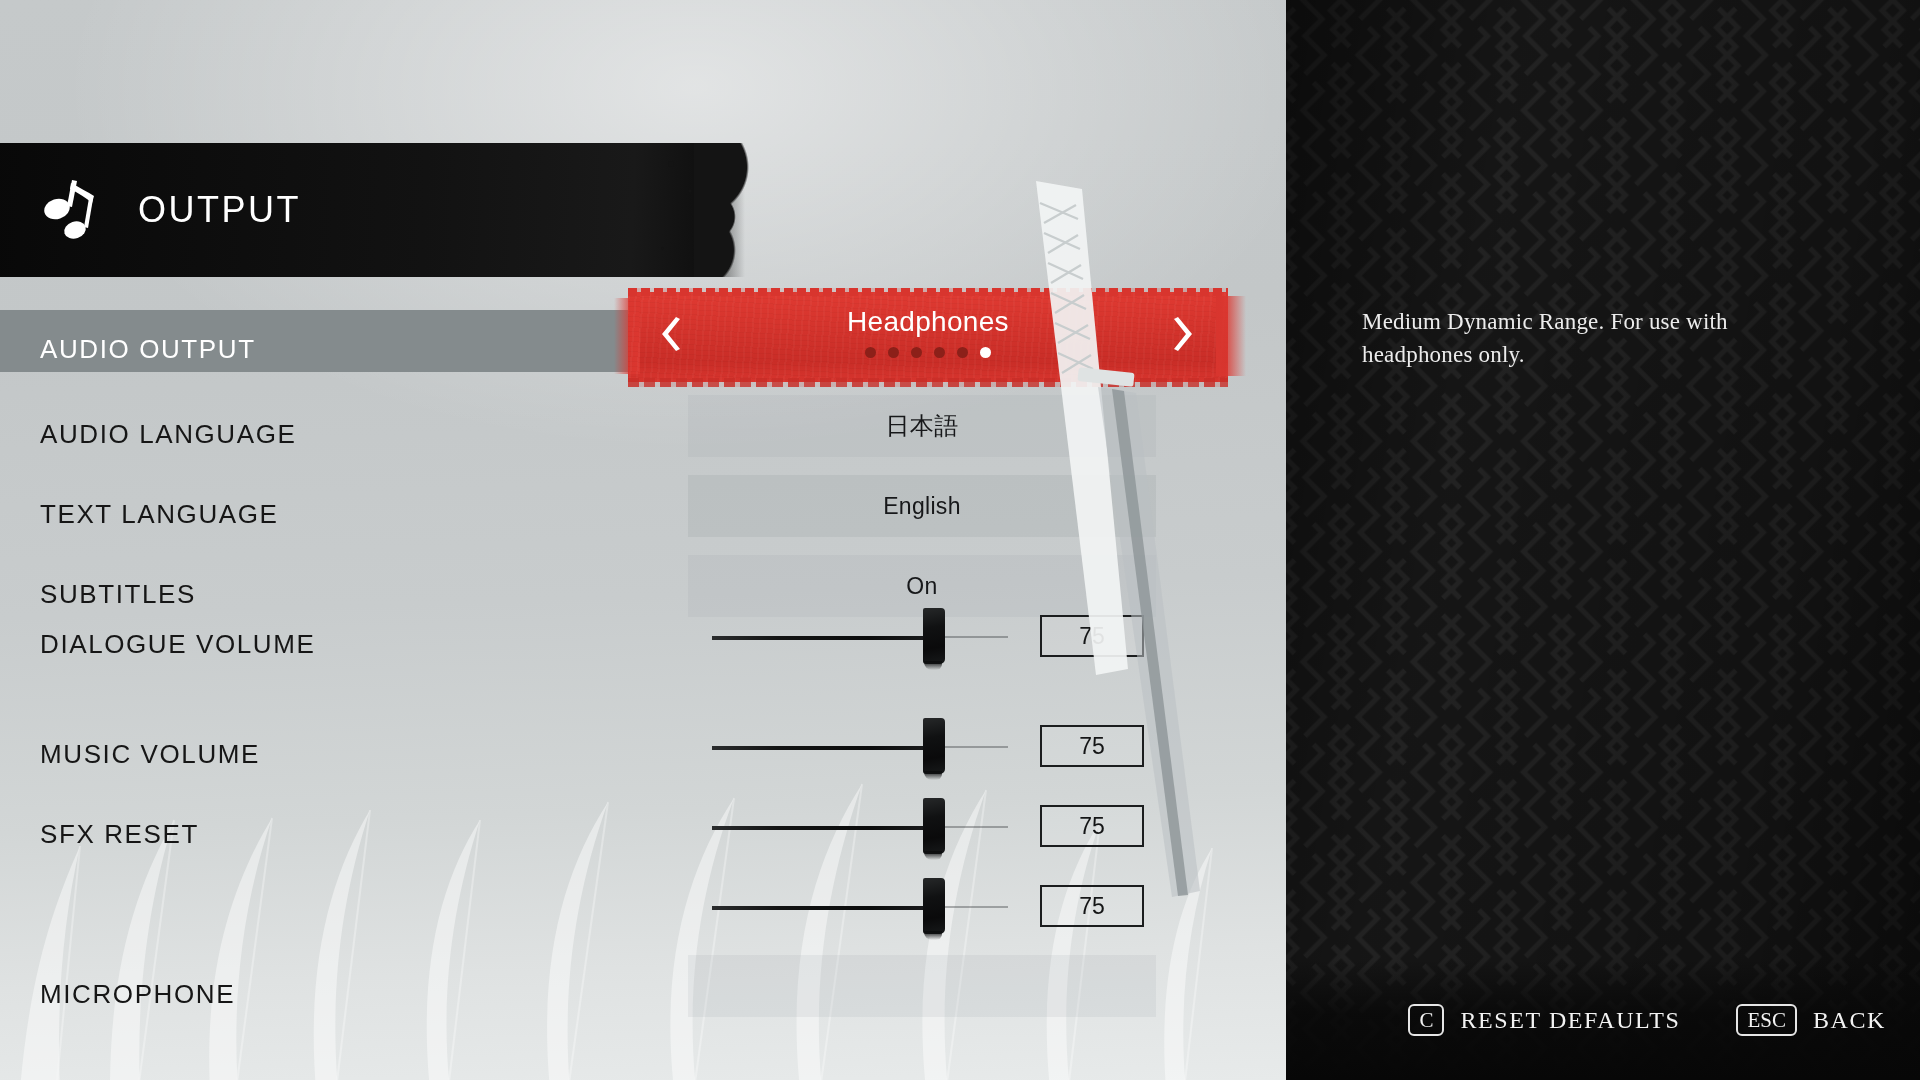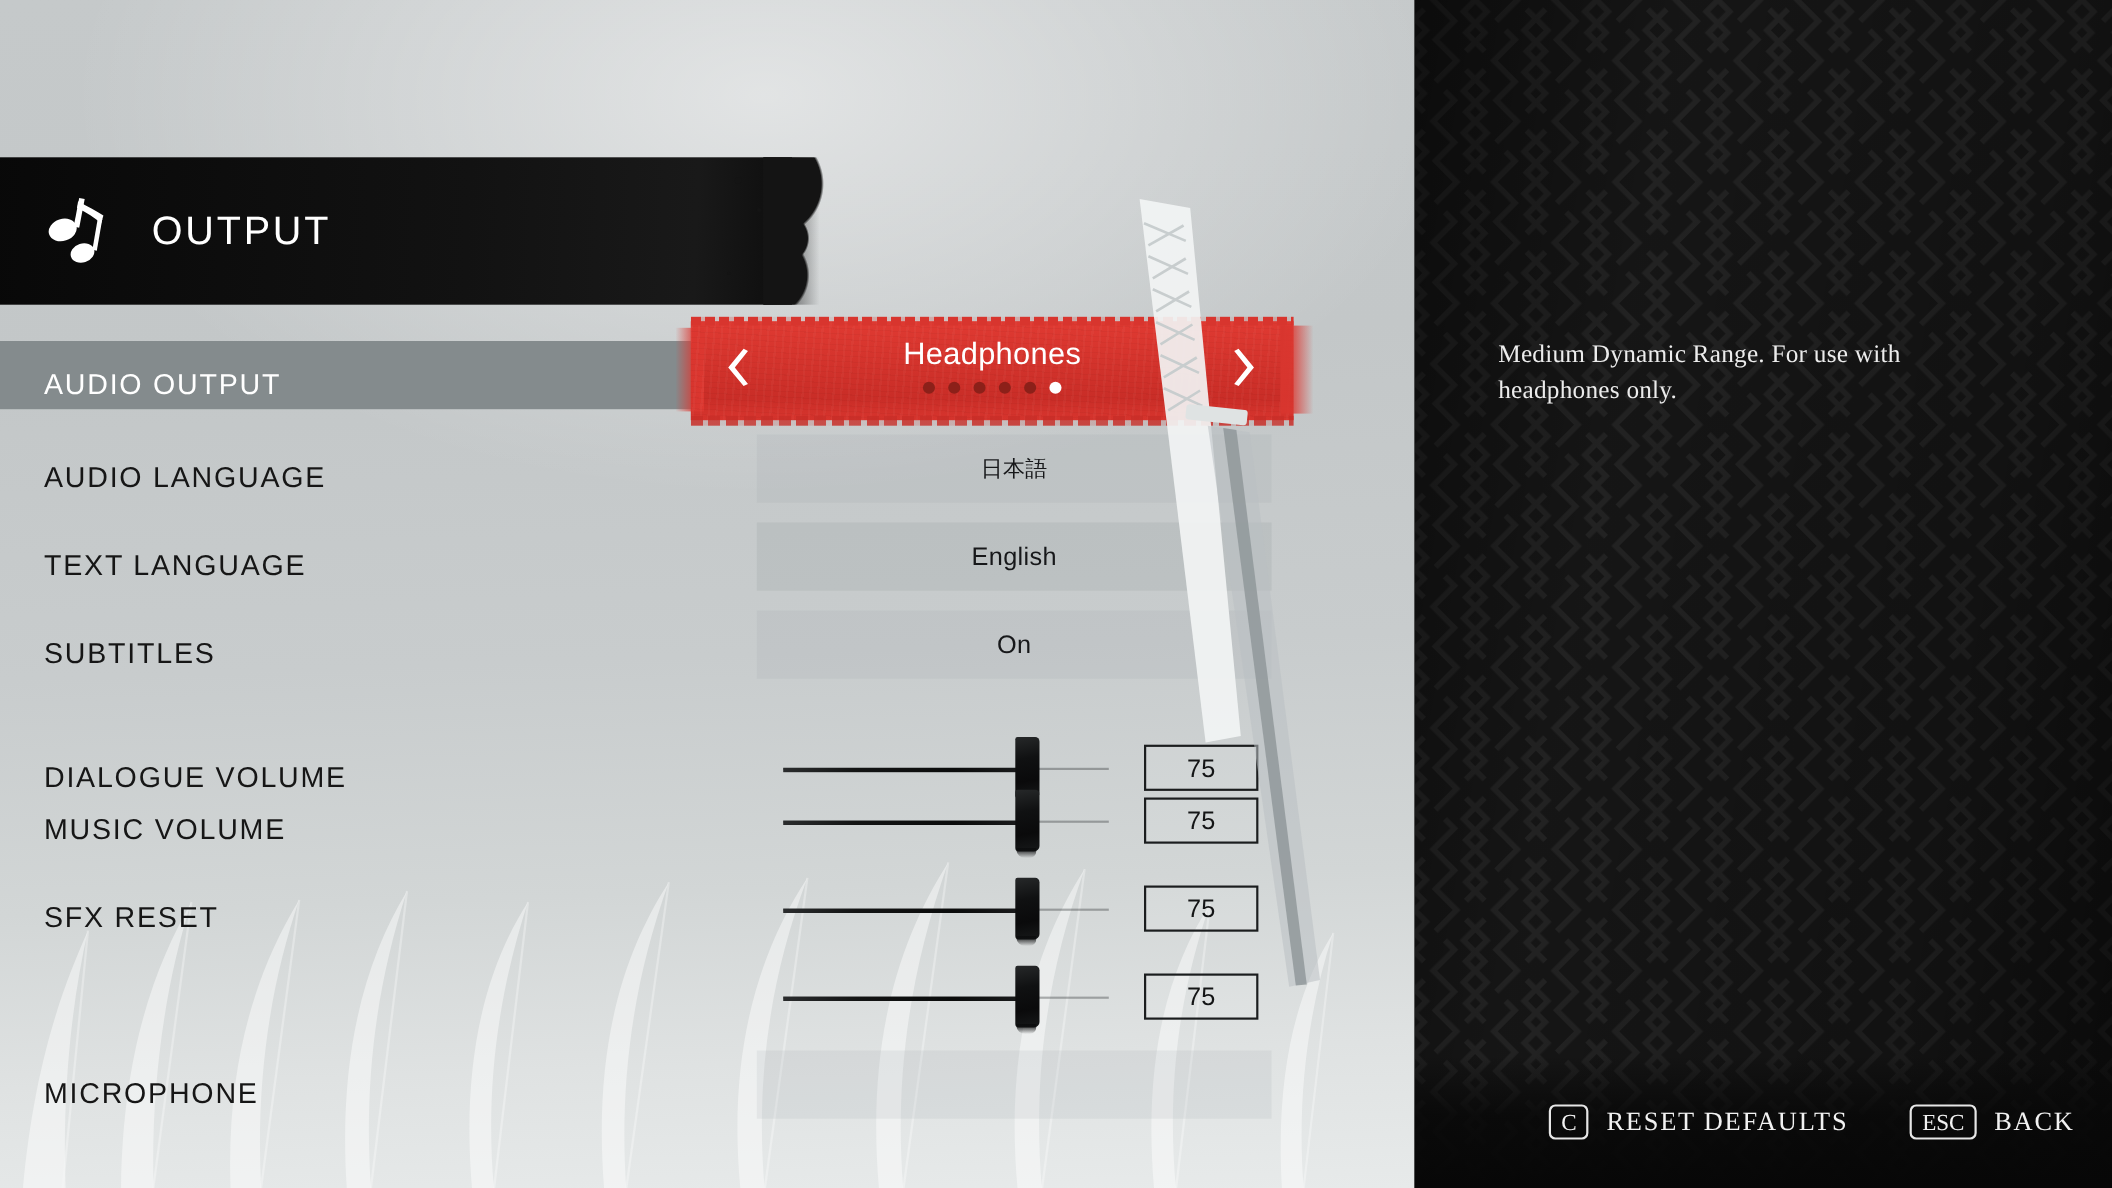--- a/index.html
+++ b/index.html
@@ -53,30 +53,30 @@
   }
   .value-band {
     position:absolute; left:688px; width:468px; height:100%;
     background:rgba(150,158,160,.22);
   }
   .value-band.light { background:rgba(150,158,160,.13); }
   .row-value {
     position:absolute; left:688px; width:468px; text-align:center;
     font-size:23px; color:#17181a; letter-spacing:.3px;
   }
-  .row-value.jp { font-family:"DejaVu Sans", sans-serif; font-size:20px; }
+  .row-value.jp { font-family:"DejaVu Sans", sans-serif; font-size:24px; }
 
   
   #row-selected .sel-grey {
     position:absolute; left:0; top:0; width:640px; height:100%;
     background:#848b8d;
   }
   #row-selected .row-label { color:#ffffff; }
   .sel-red {
-    position:absolute; left:628px; top:-18px; width:548px; height:90px;
+    position:absolute; left:628px; top:-18px; width:600px; height:90px;
     background:linear-gradient(180deg,#e03a32 0%, #d3332c 42%, #c92d27 78%, #d8352e 100%);
     filter:none;
   }
   .sel-red::before{
     content:""; position:absolute; left:-14px; top:6px; width:26px; height:76px;
     background:linear-gradient(90deg, rgba(224,58,50,0) 0%, rgba(220,55,48,.75) 60%, #dc3730 100%);
   }
   .sel-red::after{
     content:""; position:absolute; right:-18px; top:4px; width:30px; height:80px;
     background:linear-gradient(270deg, rgba(224,58,50,0) 0%, rgba(220,55,48,.7) 55%, #d8352e 100%);
@@ -256,21 +256,21 @@
       <div class="row-label">TEXT LANGUAGE</div>
       <div class="row-value">English</div>
     </div>
 
     <div class="row" style="top:555px;text-decoration:underline;">
       <div class="value-band light"></div>
       <div class="row-label">SUBTITLES</div>
       <div class="row-value">On</div>
     </div>
 
-    <div class="row" style="top:667px;">
+    <div class="row" style="top:605px;">
       <div class="row-label">DIALOGUE VOLUME</div>
       <div class="slider-wrap">
         <div class="track-bg"></div>
         <div class="track-fill" style="width:222px;"></div>
         <div class="knob" style="left:222px;"></div>
       </div>
       <div class="numbox">75</div>
     </div>
 
     <div class="row" style="top:715px;">

